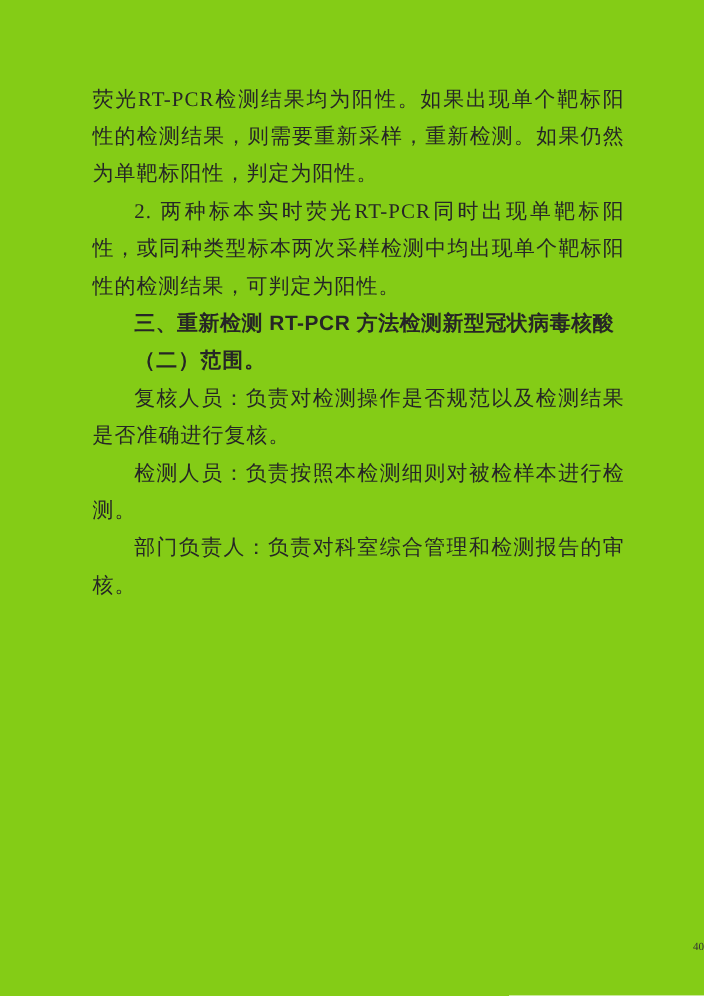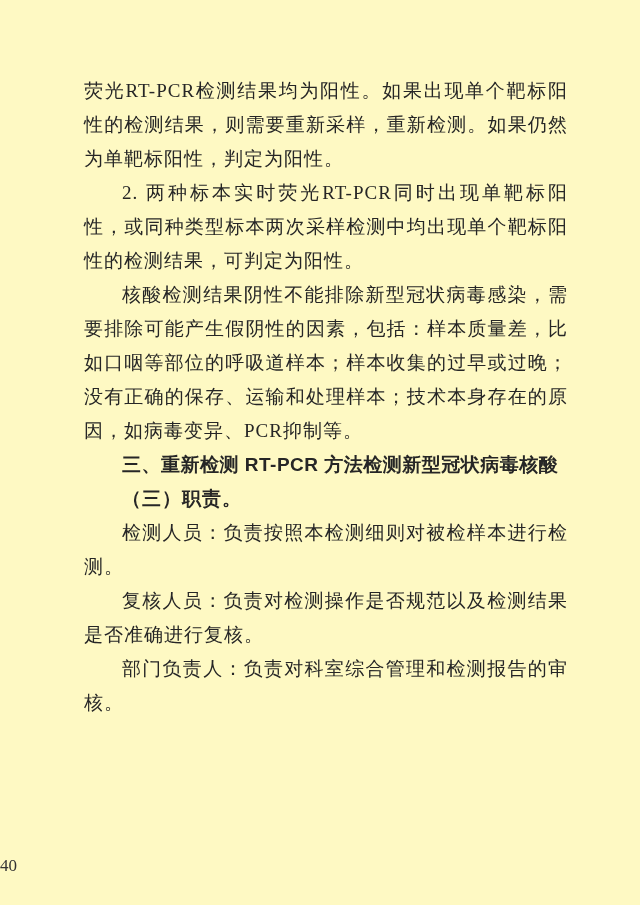--- a/index.html
+++ b/index.html
@@ -4,21 +4,21 @@
 <style>
   html, body {
     margin: 0;
     padding: 0;
     background: #ffffff;
   }
   .page {
     position: relative;
     width: 640px;
     height: 905px;
-    background: #fef9c3;
+    background: #84cc16;
     overflow: hidden;
     font-family: "Liberation Serif", "DejaVu Serif", serif;
     color: #262626;
   }
   .content {
     position: absolute;
     left: 84px;
     top: 74px;
     width: 484px;
   }
@@ -44,35 +44,34 @@
   }
   .content p.heading-2 {
     font-weight: bold;
     text-indent: 2em;
   }
   .page-number {
     position: absolute;
     left: 0;
     right: 0;
     top: 856px;
-    text-align: left;
-    font-size: 17px;
+    text-align: right;
+    font-size: 10px;
     color: #333333;
     font-family: "Liberation Serif", "DejaVu Serif", serif;
   }
 </style>
 </head>
 <body>
 
 <div class="page">
   <div class="content">
     <p class="continuation">荧光RT-PCR检测结果均为阳性。如果出现单个靶标阳性的检测结果，则需要重新采样，重新检测。如果仍然为单靶标阳性，判定为阳性。</p>
     <p class="body-indent">2. 两种标本实时荧光RT-PCR同时出现单靶标阳性，或同种类型标本两次采样检测中均出现单个靶标阳性的检测结果，可判定为阳性。</p>
-    <p class="body-indent">核酸检测结果阴性不能排除新型冠状病毒感染，需要排除可能产生假阴性的因素，包括：样本质量差，比如口咽等部位的呼吸道样本；样本收集的过早或过晚；没有正确的保存、运输和处理样本；技术本身存在的原因，如病毒变异、PCR抑制等。</p>
     <p class="heading-1">三、重新检测 RT-PCR 方法检测新型冠状病毒核酸</p>
-    <p class="heading-2">（三）职责。</p>
+    <p class="heading-2">（二）范围。</p>
+    <p class="body-indent">复核人员：负责对检测操作是否规范以及检测结果是否准确进行复核。</p>
     <p class="body-indent">检测人员：负责按照本检测细则对被检样本进行检测。</p>
-    <p class="body-indent">复核人员：负责对检测操作是否规范以及检测结果是否准确进行复核。</p>
     <p class="body-indent">部门负责人：负责对科室综合管理和检测报告的审核。</p>
 
   </div>
   <div class="page-number">40</div>
 </div>
 
 </body></html>

